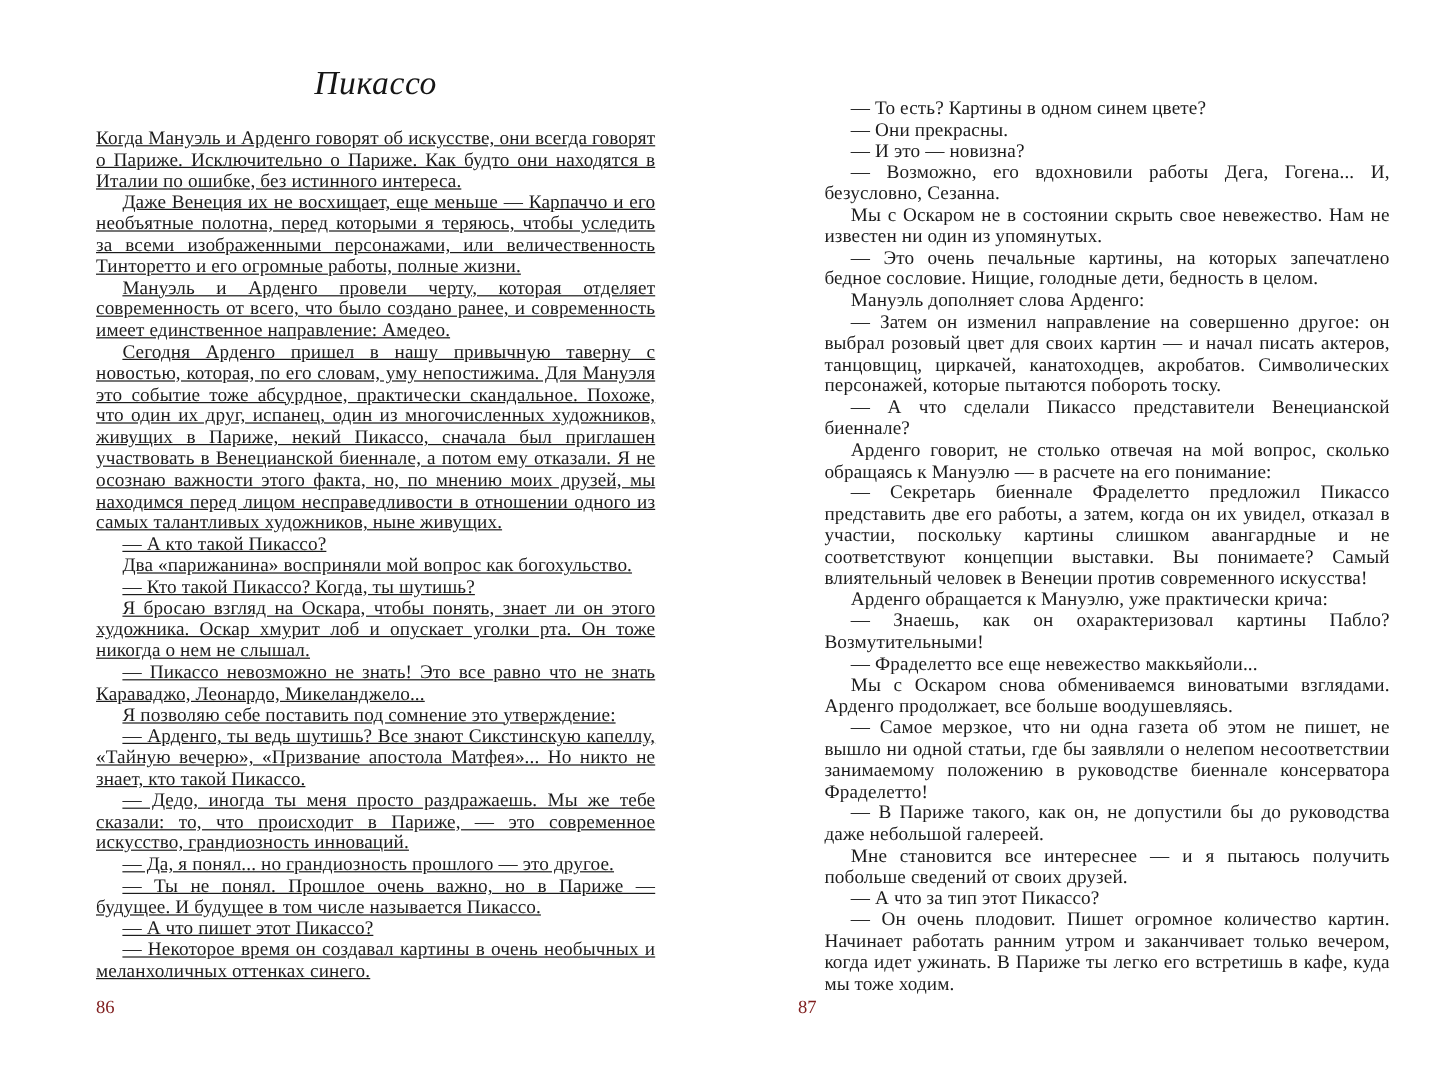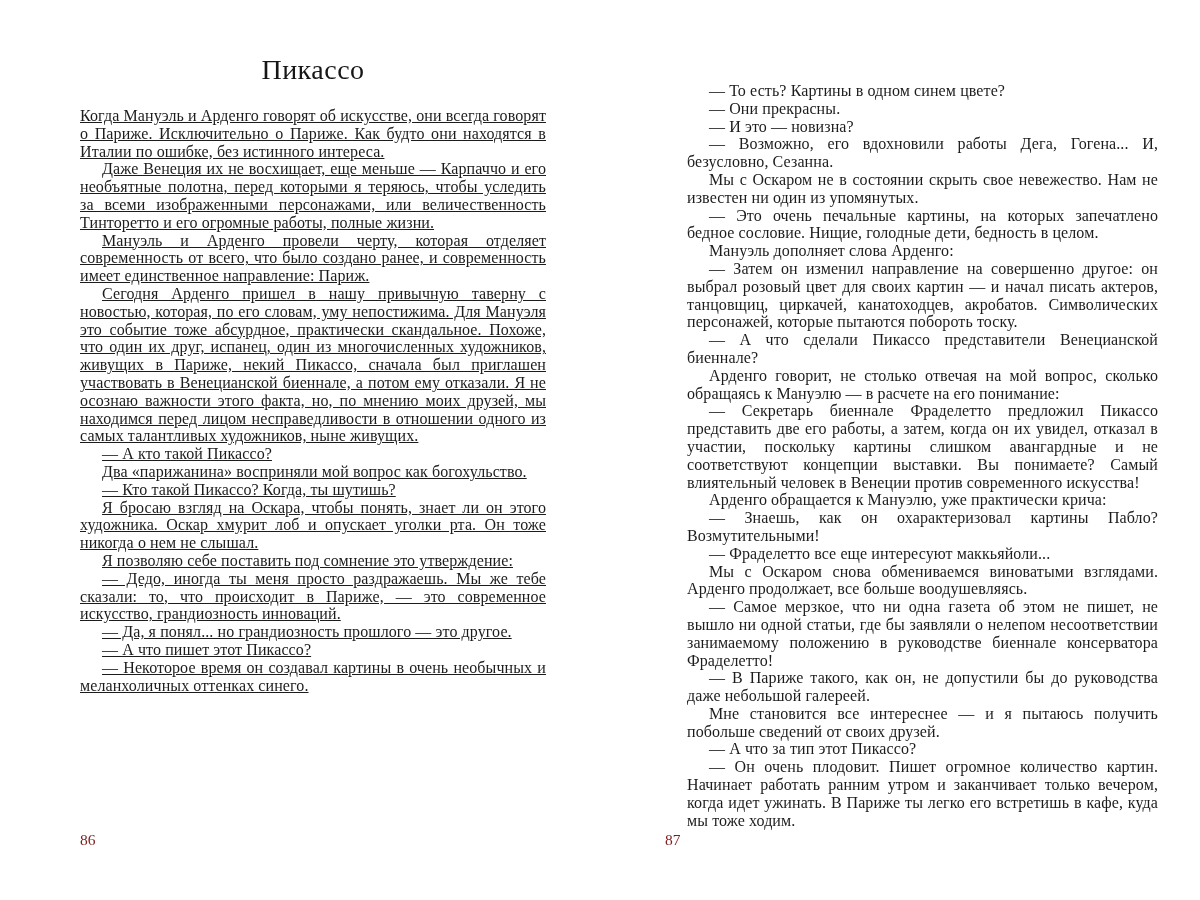--- a/index.html
+++ b/index.html
@@ -20,20 +20,21 @@
     position: absolute;
     left: 80px;
     top: 54px;
     width: 466px;
     margin: 0;
     text-align: center;
     font-size: 28px;
     font-weight: 400;
     letter-spacing: 0.5px;
     color: #161616;
+    font-style: italic;
   }
   .text-block {
     position: absolute;
     font-size: 16px;
     line-height: 17.8px;
   }
   .text-block.left-body {
     left: 80px;
     top: 107px;
     width: 466px;
@@ -71,29 +72,32 @@
 </head>
 <body>
 
 <div class="spread">
 
   <div>
     <h1 class="chapter-title">Пикассо</h1>
     <div class="text-block left-body">
         <p class="para">Когда Мануэль и Арденго говорят об искусстве, они всегда говорят о Париже. Исключительно о Париже. Как будто они находятся в Италии по ошибке, без истинного интереса.</p>
         <p class="para indent">Даже Венеция их не восхищает, еще меньше — Карпаччо и его необъятные полотна, перед которыми я теряюсь, чтобы уследить за всеми изображенными персонажами, или величественность Тинторетто и его огромные работы, полные жизни.</p>
-        <p class="para indent">Мануэль и Арденго провели черту, которая отделяет современность от всего, что было создано ранее, и современность имеет единственное направление: Париж.</p>
+        <p class="para indent">Мануэль и Арденго провели черту, которая отделяет современность от всего, что было создано ранее, и современность имеет единственное направление: Амедео.</p>
         <p class="para indent">Сегодня Арденго пришел в нашу привычную таверну с новостью, которая, по его словам, уму непостижима. Для Мануэля это событие тоже абсурдное, практически скандальное. Похоже, что один их друг, испанец, один из многочисленных художников, живущих в Париже, некий Пикассо, сначала был приглашен участвовать в Венецианской биеннале, а потом ему отказали. Я не осознаю важности этого факта, но, по мнению моих друзей, мы находимся перед лицом несправедливости в отношении одного из самых талантливых художников, ныне живущих.</p>
         <p class="para indent">— А кто такой Пикассо?</p>
         <p class="para indent">Два «парижанина» восприняли мой вопрос как богохульство.</p>
         <p class="para indent">— Кто такой Пикассо? Когда, ты шутишь?</p>
         <p class="para indent">Я бросаю взгляд на Оскара, чтобы понять, знает ли он этого художника. Оскар хмурит лоб и опускает уголки рта. Он тоже никогда о нем не слышал.</p>
+        <p class="para indent">— Пикассо невозможно не знать! Это все равно что не знать Караваджо, Леонардо, Микеланджело...</p>
         <p class="para indent">Я позволяю себе поставить под сомнение это утверждение:</p>
+        <p class="para indent">— Арденго, ты ведь шутишь? Все знают Сикстинскую капеллу, «Тайную вечерю», «Призвание апостола Матфея»... Но никто не знает, кто такой Пикассо.</p>
         <p class="para indent">— Дедо, иногда ты меня просто раздражаешь. Мы же тебе сказали: то, что происходит в Париже, — это современное искусство, грандиозность инноваций.</p>
         <p class="para indent">— Да, я понял... но грандиозность прошлого — это другое.</p>
+        <p class="para indent">— Ты не понял. Прошлое очень важно, но в Париже — будущее. И будущее в том числе называется Пикассо.</p>
         <p class="para indent">— А что пишет этот Пикассо?</p>
         <p class="para indent">— Некоторое время он создавал картины в очень необычных и меланхоличных оттенках синего.</p>
       </div>
     <div class="folio folio-left">86</div>
   </div>
 
   <div>
     <div class="text-block right-body">
         <p class="para indent">— То есть? Картины в одном синем цвете?</p>
         <p class="para indent">— Они прекрасны.</p>
@@ -101,21 +105,21 @@
         <p class="para indent">— Возможно, его вдохновили работы Дега, Гогена... И, безусловно, Сезанна.</p>
         <p class="para indent">Мы с Оскаром не в состоянии скрыть свое невежество. Нам не известен ни один из упомянутых.</p>
         <p class="para indent">— Это очень печальные картины, на которых запечатлено бедное сословие. Нищие, голодные дети, бедность в целом.</p>
         <p class="para indent">Мануэль дополняет слова Арденго:</p>
         <p class="para indent">— Затем он изменил направление на совершенно другое: он выбрал розовый цвет для своих картин — и начал писать актеров, танцовщиц, циркачей, канатоходцев, акробатов. Символических персонажей, которые пытаются побороть тоску.</p>
         <p class="para indent">— А что сделали Пикассо представители Венецианской биеннале?</p>
         <p class="para indent">Арденго говорит, не столько отвечая на мой вопрос, сколько обращаясь к Мануэлю — в расчете на его понимание:</p>
         <p class="para indent">— Секретарь биеннале Фраделетто предложил Пикассо представить две его работы, а затем, когда он их увидел, отказал в участии, поскольку картины слишком авангардные и не соответствуют концепции выставки. Вы понимаете? Самый влиятельный человек в Венеции против современного искусства!</p>
         <p class="para indent">Арденго обращается к Мануэлю, уже практически крича:</p>
         <p class="para indent">— Знаешь, как он охарактеризовал картины Пабло? Возмутительными!</p>
-        <p class="para indent">— Фраделетто все еще интересуют маккьяйоли...</p>
+        <p class="para indent">— Фраделетто все еще невежество маккьяйоли...</p>
         <p class="para indent">Мы с Оскаром снова обмениваемся виноватыми взглядами. Арденго продолжает, все больше воодушевляясь.</p>
         <p class="para indent">— Самое мерзкое, что ни одна газета об этом не пишет, не вышло ни одной статьи, где бы заявляли о нелепом несоответствии занимаемому положению в руководстве биеннале консерватора Фраделетто!</p>
         <p class="para indent">— В Париже такого, как он, не допустили бы до руководства даже небольшой галереей.</p>
         <p class="para indent">Мне становится все интереснее — и я пытаюсь получить побольше сведений от своих друзей.</p>
         <p class="para indent">— А что за тип этот Пикассо?</p>
         <p class="para indent">— Он очень плодовит. Пишет огромное количество картин. Начинает работать ранним утром и заканчивает только вечером, когда идет ужинать. В Париже ты легко его встретишь в кафе, куда мы тоже ходим.</p>
       </div>
     <div class="folio folio-right">87</div>
   </div>
 

